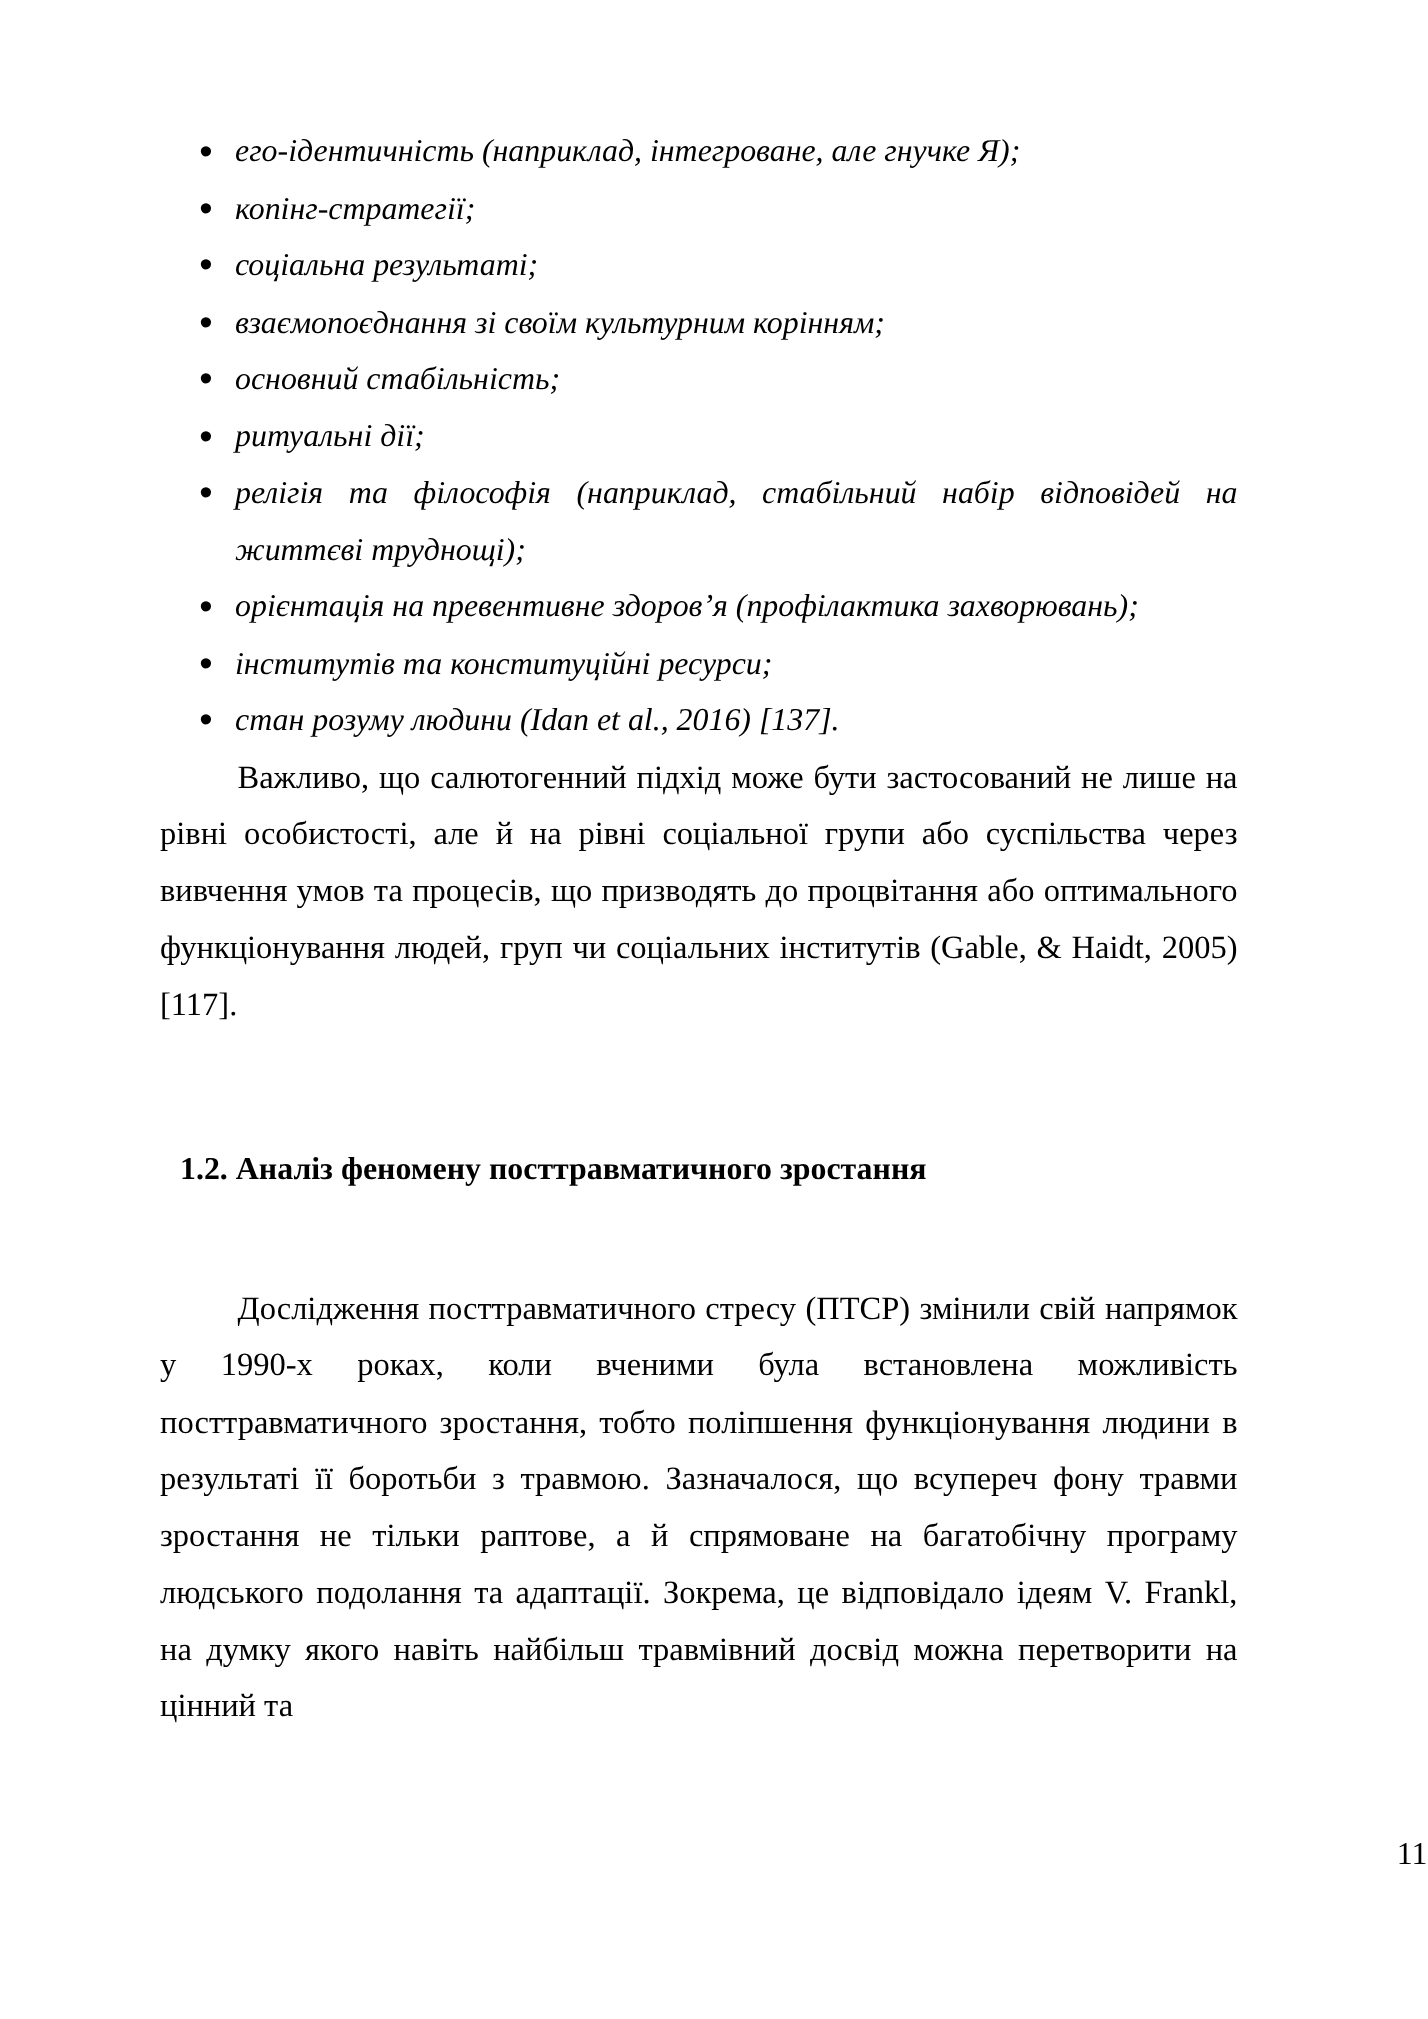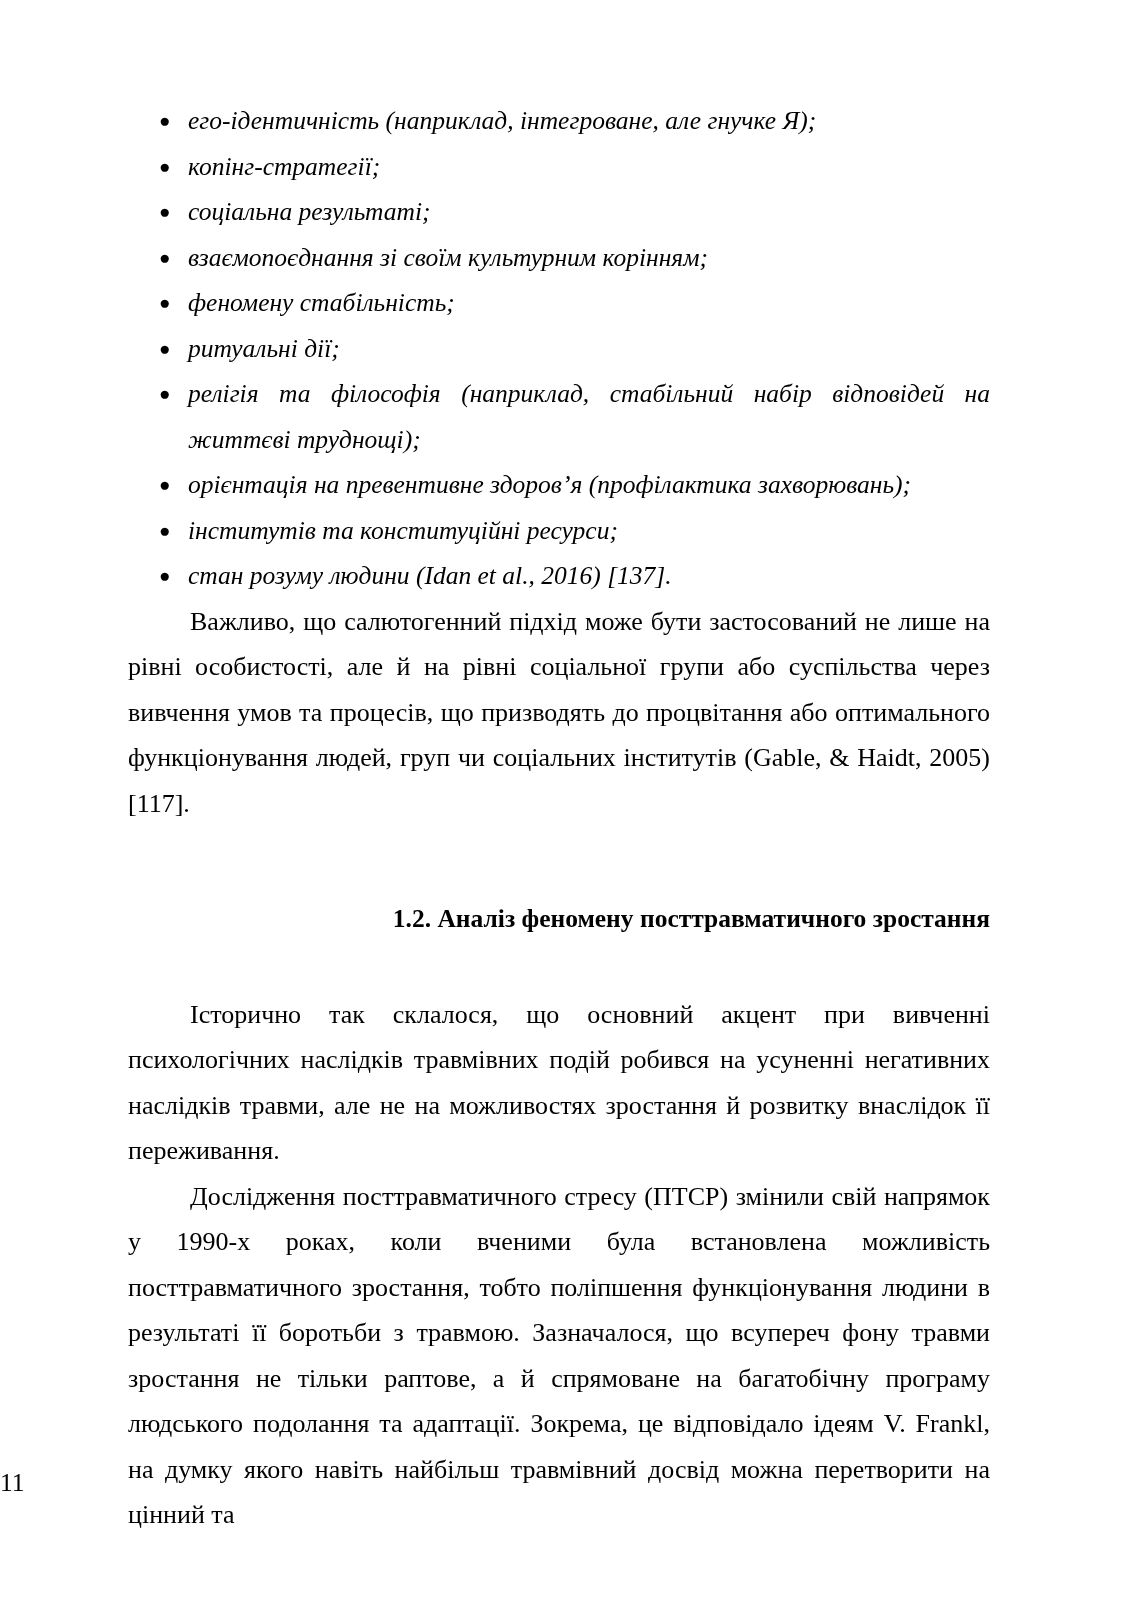--- a/index.html
+++ b/index.html
@@ -70,34 +70,34 @@
     text-align-last: left;
     text-indent: 62px;
     margin: 0;
   }
 
   
   .section-heading {
     font-size: 25.5px;
     line-height: 45.5px;
     font-weight: bold;
-    text-align: right;
-    margin: 0;
+    text-align: left;
+    margin: 16px;
     padding: 0;
   }
   .gap-before-heading { height: 70px; }
   .gap-after-heading { height: 50px; }
 
   
   .page-number {
     position: absolute;
     left: 0;
     right: 0;
     top: 1468px;
-    text-align: left;
+    text-align: right;
     font-size: 25.5px;
     line-height: 30px;
   }
 </style>
 </head>
 <body>
 
 <div class="page">
   <div class="content">
 
@@ -113,21 +113,21 @@
       <li class="bullet-item just">
         <span class="bullet-dot">●</span>
         <span class="bullet-text">соціальна результаті;</span>
       </li>
       <li class="bullet-item just">
         <span class="bullet-dot">●</span>
         <span class="bullet-text">взаємопоєднання зі своїм культурним корінням;</span>
       </li>
       <li class="bullet-item just">
         <span class="bullet-dot">●</span>
-        <span class="bullet-text">феномену стабільність;</span>
+        <span class="bullet-text">основний стабільність;</span>
       </li>
       <li class="bullet-item just">
         <span class="bullet-dot">●</span>
         <span class="bullet-text">ритуальні дії;</span>
       </li>
       <li class="bullet-item just">
         <span class="bullet-dot">●</span>
         <span class="bullet-text">релігія та філософія (наприклад, стабільний набір відповідей на життєві труднощі);</span>
       </li>
       <li class="bullet-item just">
@@ -145,20 +145,19 @@
     </ul>
 
     <p class="para">Важливо, що салютогенний підхід може бути застосований не лише на рівні особистості, але й на рівні соціальної групи або суспільства через вивчення умов та процесів, що призводять до процвітання або оптимального функціонування людей, груп чи соціальних інститутів (Gable, &amp; Haidt, 2005) [117].</p>
 
     <div class="gap-before-heading"></div>
 
     <h2 class="section-heading">1.2. Аналіз феномену посттравматичного зростання</h2>
 
     <div class="gap-after-heading"></div>
 
-    <p class="para">Історично так склалося, що основний акцент при вивченні психологічних наслідків травмівних подій робився на усуненні негативних наслідків травми, але не на можливостях зростання й розвитку внаслідок її переживання.</p>
 
     <p class="para">Дослідження посттравматичного стресу (ПТСР) змінили свій напрямок у 1990-х роках, коли вченими була встановлена можливість посттравматичного зростання, тобто поліпшення функціонування людини в результаті її боротьби з травмою. Зазначалося, що всупереч фону травми зростання не тільки раптове, а й спрямоване на багатобічну програму людського подолання та адаптації. Зокрема, це відповідало ідеям V. Frankl, на думку якого навіть найбільш травмівний досвід можна перетворити на цінний та</p>
 
   </div>
 
   <div class="page-number">11</div>
 </div>
 
 </body></html>

